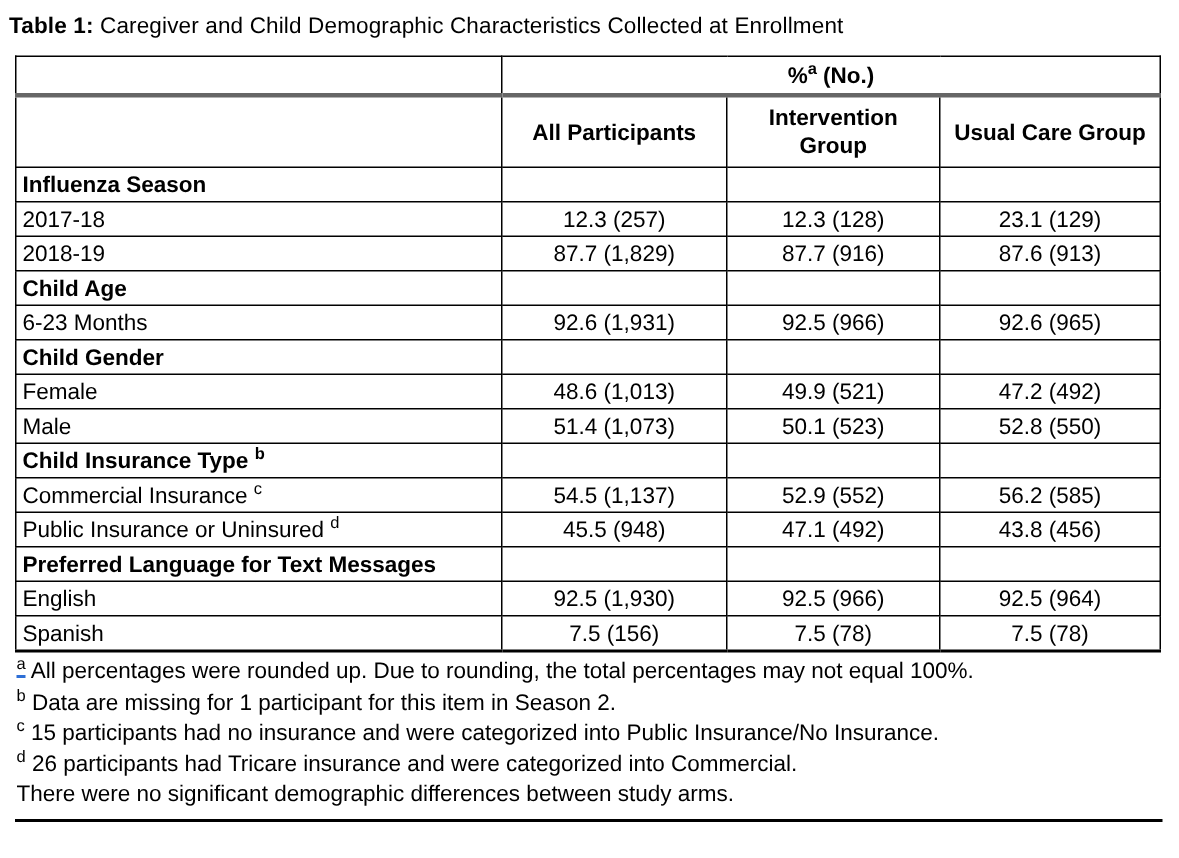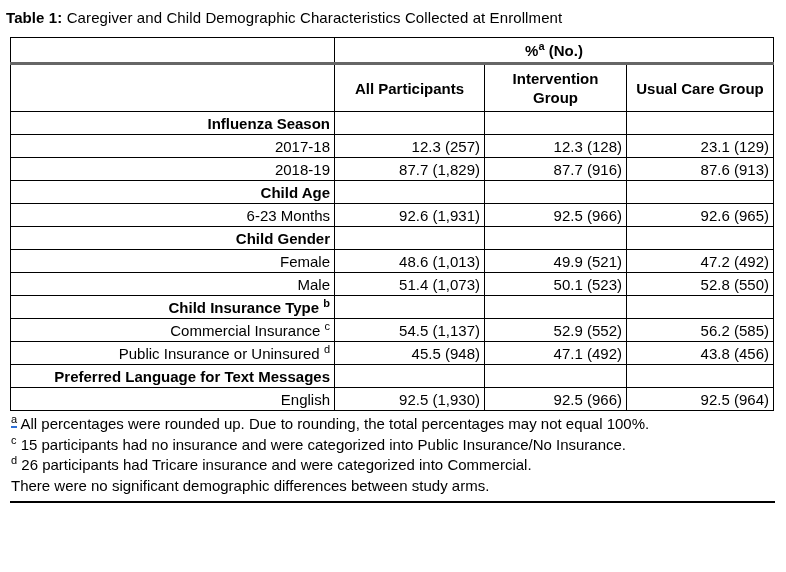--- a/index.html
+++ b/index.html
@@ -38,24 +38,24 @@
   td.pct-header { text-align: center; font-weight: bold; }
   tr.hdr2 td {
     height: 46px;
     text-align: center;
     font-weight: bold;
     line-height: 19px;
   }
   tr.hdr2 td.stub, tr.hdr1 td.stub { text-align: left; }
 
   
-  tbody td { height: 22px; text-align: right; }
+  tbody td { height: 22px; }
   td.cat { font-weight: bold; padding-left: 6px; }
   td.sub { padding-left: 17px; margin-left: 24px; }
-  td.val { text-align: right; }
+  td.val { text-align: center; }
   tr.last-row td { border-bottom: 2px solid #000; }
 
   sup {
     font-size: 11px;
     line-height: 0;
     vertical-align: super;
   }
 
   .footnotes {
     margin: 3px 0 0 6px;
@@ -181,25 +181,32 @@
         <td class="val"></td>
           <td class="val"></td>
           <td class="val"></td>
       </tr>
       <tr>
         <td class="sub"><span>English</span> <sup></sup></td>
         <td class="val">92.5 (1,930)</td>
         <td class="val">92.5 (966)</td>
         <td class="val">92.5 (964)</td>
       </tr>
+      <tr class="last-row">
+        <td class="sub"><span>Spanish</span> <sup></sup></td>
+        <td class="val">7.5 (156)</td>
+        <td class="val">7.5 (78)</td>
+        <td class="val">7.5 (78)</td>
+      </tr>
     </tbody>
   </table>
 
   <div class="footnotes">
     <div class="footnote"><sup class="squiggle">a</sup> <span>All percentages were rounded up. Due to rounding, the total percentages may not equal 100%.</span></div>
+    <div class="footnote"><sup>b</sup> <span>Data are missing for 1 participant for this item in Season 2.</span></div>
     <div class="footnote"><sup>c</sup> <span>15 participants had no insurance and were categorized into Public Insurance/No Insurance.</span></div>
     <div class="footnote"><sup>d</sup> <span>26 participants had Tricare insurance and were categorized into Commercial.</span></div>
     <div class="footnote"><sup></sup><span>There were no significant demographic differences between study arms.</span></div>
   </div>
 
   <div class="bottom-rule"></div>
 
 </div>
 
 </body></html>

